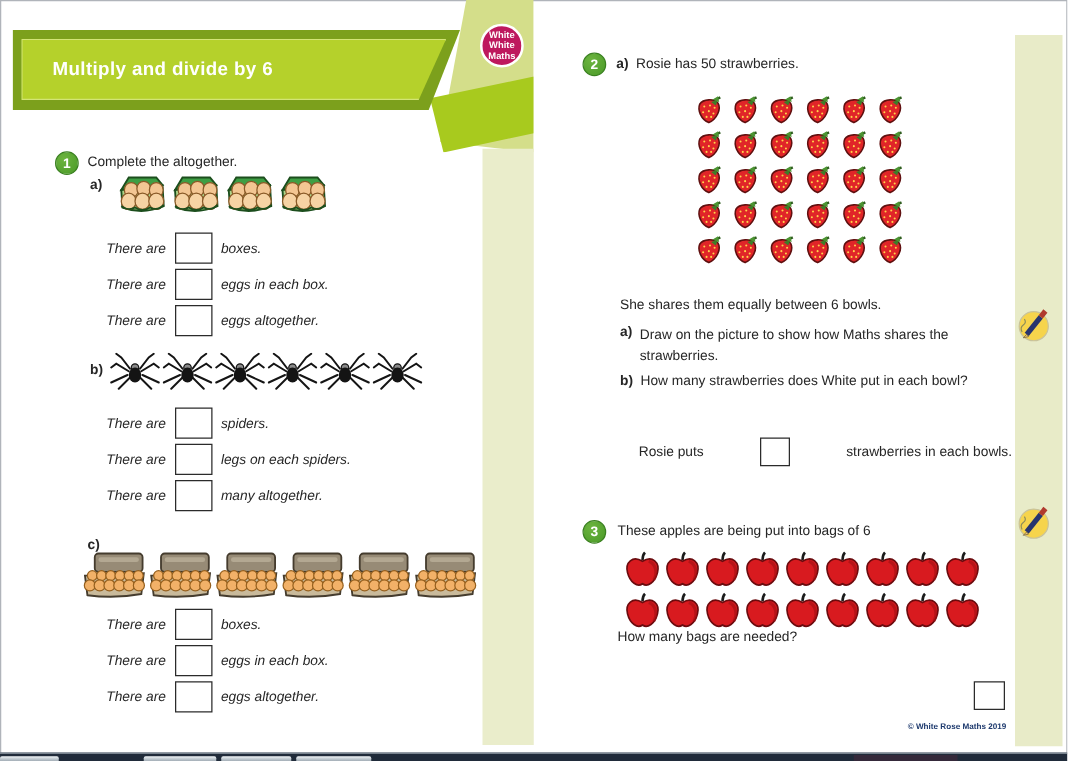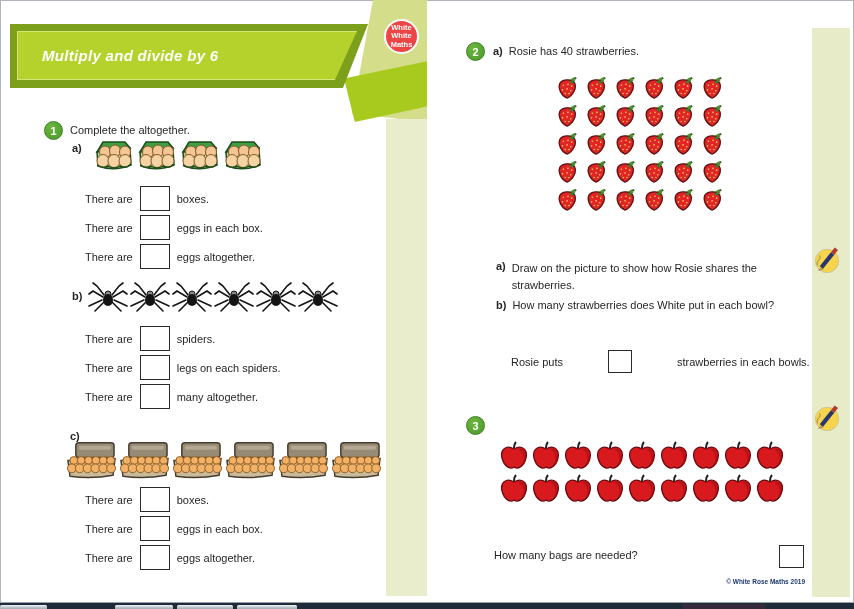--- a/index.html
+++ b/index.html
@@ -10,42 +10,42 @@
     box-shadow: inset 0 0 0 1px #b0b4ba;
   }
   .abs { position:absolute; }
 
   
   #banner-outer { left:10px; top:24px; width:358px; height:64px; background:#7ca01c;
     clip-path:polygon(0 0,100% 0,93% 100%,0 100%); }
   #banner-inner { left:17px; top:31px; width:340px; height:49px; background:#b5d12b;
     clip-path:polygon(0 0,100% 0,93.5% 100%,0 100%);
     display:flex; align-items:center; padding-left:24px;
-    border:1.5px solid rgba(235,245,180,.55);font-style:italic; }
+    border:1.5px solid rgba(235,245,180,.55); }
   #banner-title { color:#ffffff; font-weight:bold; font-size:15px; letter-spacing:.3px; }
   #corner-pale { left:352px; top:0; width:75px; height:122px; background:#d4de8a;
     clip-path:polygon(28% 0,100% 0,100% 100%,0 93%); }
   #corner-quad { left:344px; top:60px; width:83px; height:62px; background:#a8ca1e;
     clip-path:polygon(0 30%,100% 2%,100% 75%,13% 100%); }
   #strip-left  { left:386px; top:119px; width:41px; height:477px; background:#eaedcb; }
   #strip-right { left:812px; top:28px;  width:38px; height:569px; background:#e8ebc8; }
 
   #logo { left:384px; top:19px; width:35px; height:35px; border-radius:50%;
-    background:#ef4444; border:2px solid #ffffff; z-index:3;
+    background:#be185d; border:2px solid #ffffff; z-index:3;
     display:flex; flex-direction:column; align-items:center; justify-content:center; }
   #logo span { color:#ffffff; font-weight:bold; font-size:7.5px; line-height:8.5px; }
 
   
   .q-badge { width:19px; height:19px; border-radius:50%;
     background:radial-gradient(circle at 35% 30%, #6cb43f, #4a9a28);
     border:1px solid #3a8020; color:#fff; font-weight:bold; font-size:11px;
     display:flex; align-items:center; justify-content:center; }
   .txt { font-size:11px; }
   .lbl { font-size:11px; font-weight:bold; }
-  .sent-row { display:flex; align-items:center; height:25px; margin-bottom:4px; }
+  .sent-row { display:flex; align-items:center; height:25px; margin-bottom:4px;font-style:italic; }
   .sent-row span { font-size:11px; }
   .ans-box { width:30px; height:25px; background:#fff; border:1.3px solid #2b2b2b;
     margin:0 7px; flex:0 0 auto; }
   .ans-box.small { width:24px; height:23px; }
   .icon-row { display:flex; align-items:flex-end; }
   .row-a { gap:3px; } .row-b { gap:2px; } .row-c { gap:2px; }
   .icon-grid { display:grid; }
   #straw-grid { column-gap:7px; row-gap:4px; }
   #apple-grid { column-gap:2px; row-gap:3px; }
   svg.sym-egg-box    { width:40px; height:34px; }
@@ -279,21 +279,21 @@
         <div class="ans-box"></div>
         <span>eggs altogether.</span>
       </div>
     </div>
 
   <div class="abs q-badge" style="left:466px; top:42px;">
     <span>2</span>
   </div>
   <div class="abs inline-flex" style="left:493px; top:45px;">
     <span class="lbl">a)</span>
-    <span class="txt">Rosie has 40 strawberries.</span>
+    <span class="txt">Rosie has 50 strawberries.</span>
   </div>
   <div class="abs icon-grid" id="straw-grid" style="left: 557px; top: 76px; grid-template-columns: repeat(6, auto);">
       <svg class="sym-strawberry">
         <use href="#sym-strawberry"></use>
       </svg>
       <svg class="sym-strawberry">
         <use href="#sym-strawberry"></use>
       </svg>
       <svg class="sym-strawberry">
         <use href="#sym-strawberry"></use>
@@ -373,37 +373,39 @@
       <svg class="sym-strawberry">
         <use href="#sym-strawberry"></use>
       </svg>
       <svg class="sym-strawberry">
         <use href="#sym-strawberry"></use>
       </svg>
       <svg class="sym-strawberry">
         <use href="#sym-strawberry"></use>
       </svg>
     </div>
+  <div class="abs txt" style="left:496px; top:238px;">She shares them equally between 6 bowls.</div>
   <div class="abs" style="left:496px; top:260px; display:flex;">
     <span class="lbl" style="margin-right:6px;">a)</span>
-    <span class="txt" id="q2-suba-text">Draw on the picture to show how Rosie shares the strawberries.</span>
+    <span class="txt" id="q2-suba-text">Draw on the picture to show how Maths shares the strawberries.</span>
   </div>
   <div class="abs inline-flex" style="left:496px; top:299px;">
     <span class="lbl">b)</span>
     <span class="txt">How many strawberries does White put in each bowl?</span>
   </div>
   <div class="abs inline-flex" style="left:511px; top:350px;gap:38px;">
     <span class="txt">Rosie puts</span>
     <div class="ans-box small"></div>
     <span class="txt">strawberries in each bowls.</span>
   </div>
 
   <div class="abs q-badge" style="left:466px; top:416px;">
     <span>3</span>
   </div>
+  <div class="abs txt" style="left:494px; top:419px;">These apples are being put into bags of 6</div>
   <div class="abs icon-grid" id="apple-grid" style="left: 499px; top: 441px; grid-template-columns: repeat(9, auto);">
       <svg class="sym-apple">
         <use href="#sym-apple"></use>
       </svg>
       <svg class="sym-apple">
         <use href="#sym-apple"></use>
       </svg>
       <svg class="sym-apple">
         <use href="#sym-apple"></use>
       </svg>
@@ -446,21 +448,21 @@
       <svg class="sym-apple">
         <use href="#sym-apple"></use>
       </svg>
       <svg class="sym-apple">
         <use href="#sym-apple"></use>
       </svg>
       <svg class="sym-apple">
         <use href="#sym-apple"></use>
       </svg>
     </div>
-  <div class="abs txt" style="left:494px; top:549px;">How many bags are needed?</div>
+  <div class="abs txt" style="left:494px; top:504px;">How many bags are needed?</div>
   <div class="abs ans-box" style="left:779px; top:545px; width:25px; height:23px; margin:0;"></div>
 
   <svg class="abs pencil" style="left:813px; top:246px;">
       <use href="#sym-pencil"></use>
     </svg>
   <svg class="abs pencil" style="left:813px; top:404px;">
       <use href="#sym-pencil"></use>
     </svg>
 
   <div class="abs" id="copyright">© White Rose Maths 2019</div>

